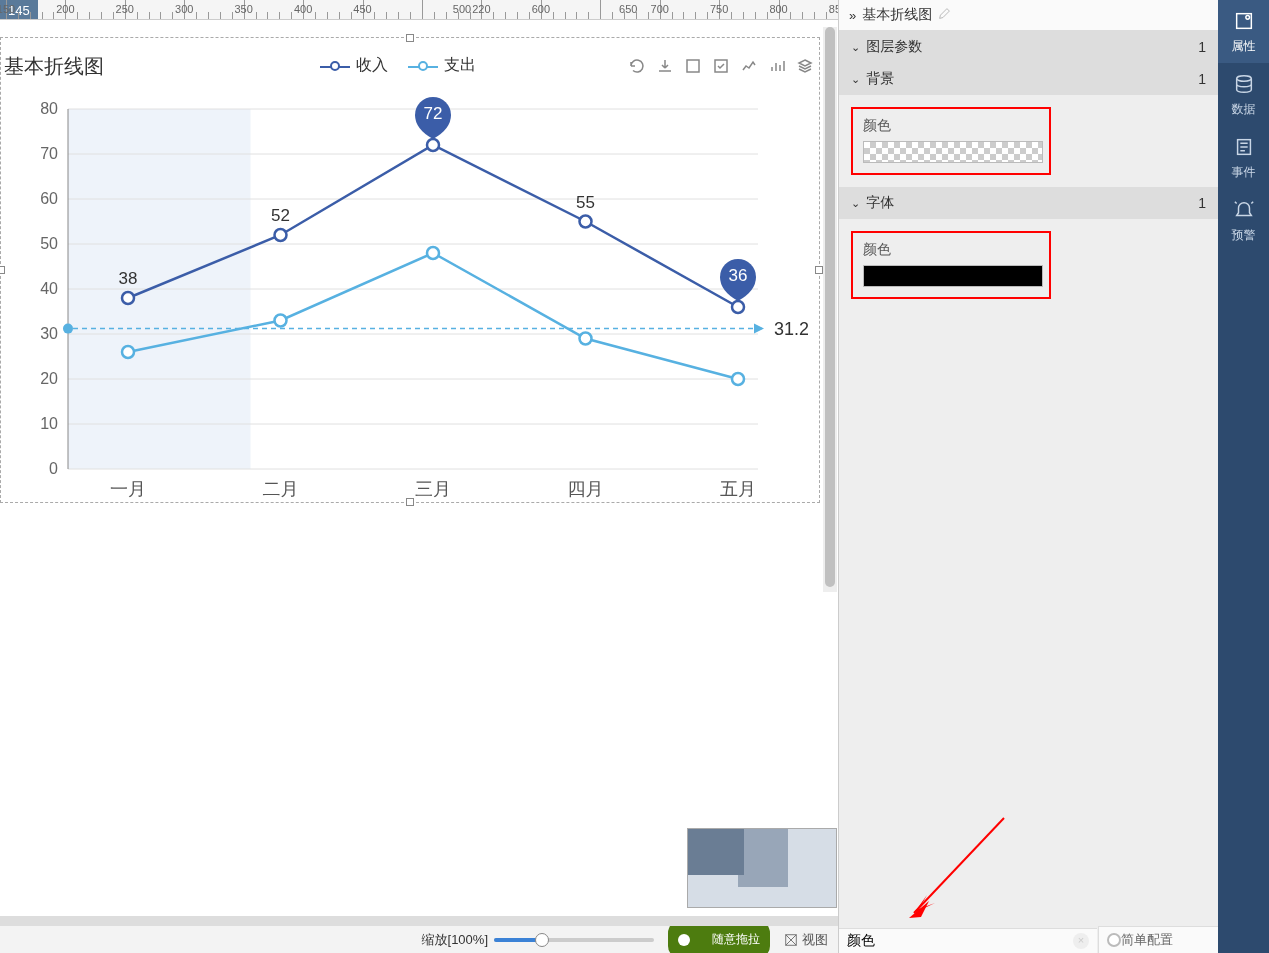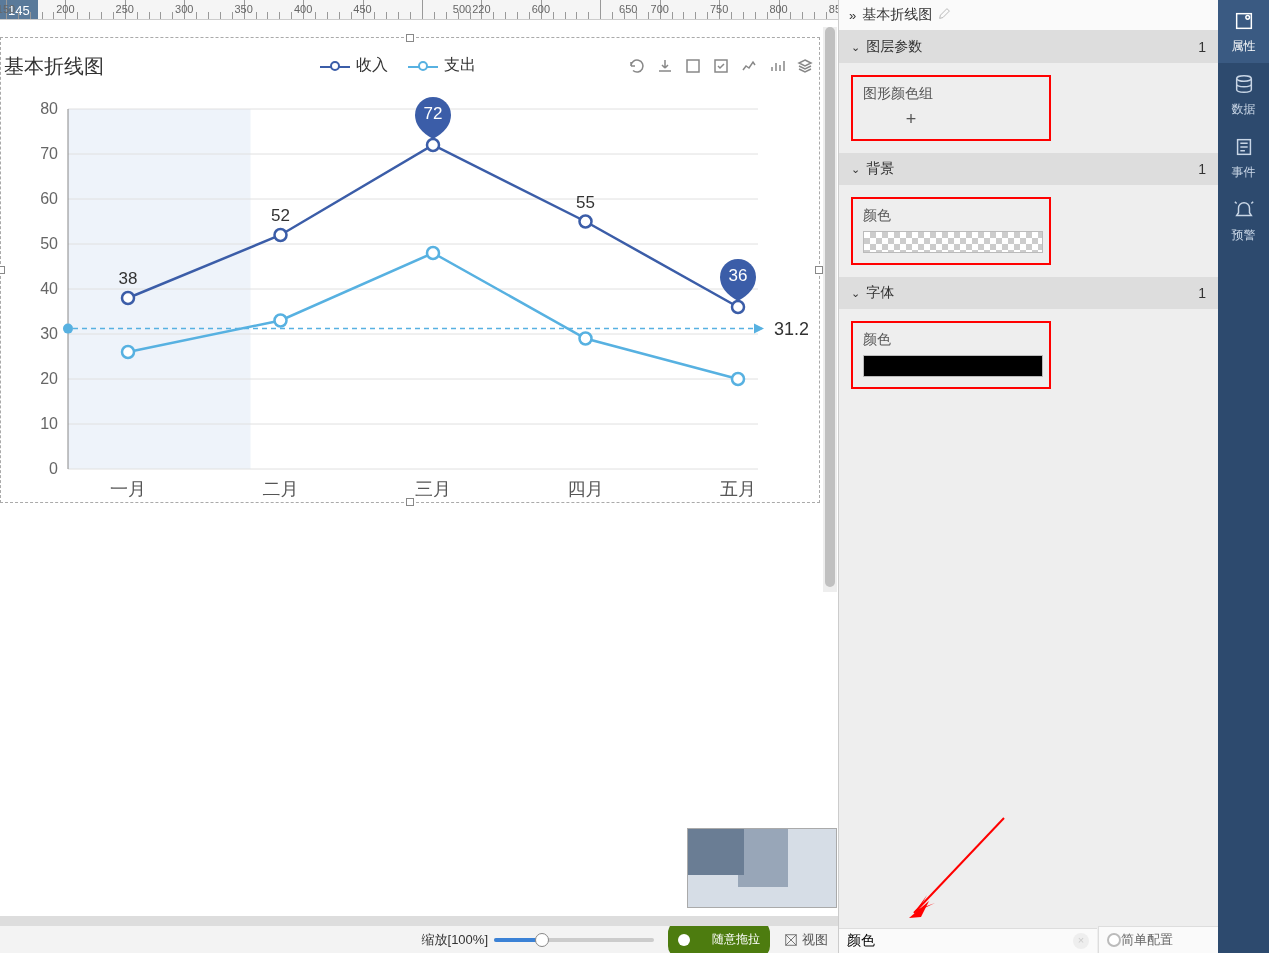--- a/index.html
+++ b/index.html
@@ -620,24 +620,20 @@
   </div>
 
   <div class="section">
     <div class="section-header">
       <span class="left">
           <span class="chev">⌄</span>
       <span>图层参数</span>
         </span>
       <span>1</span>
     </div>
-    <div class="prop-box">
-      <div class="prop-label">图形颜色组</div>
-      <div class="plus-btn">+</div>
-    </div>
   </div>
 
   <div class="section">
     <div class="section-header">
       <span class="left">
           <span class="chev">⌄</span>
       <span>背景</span>
         </span>
       <span>1</span>
     </div>

